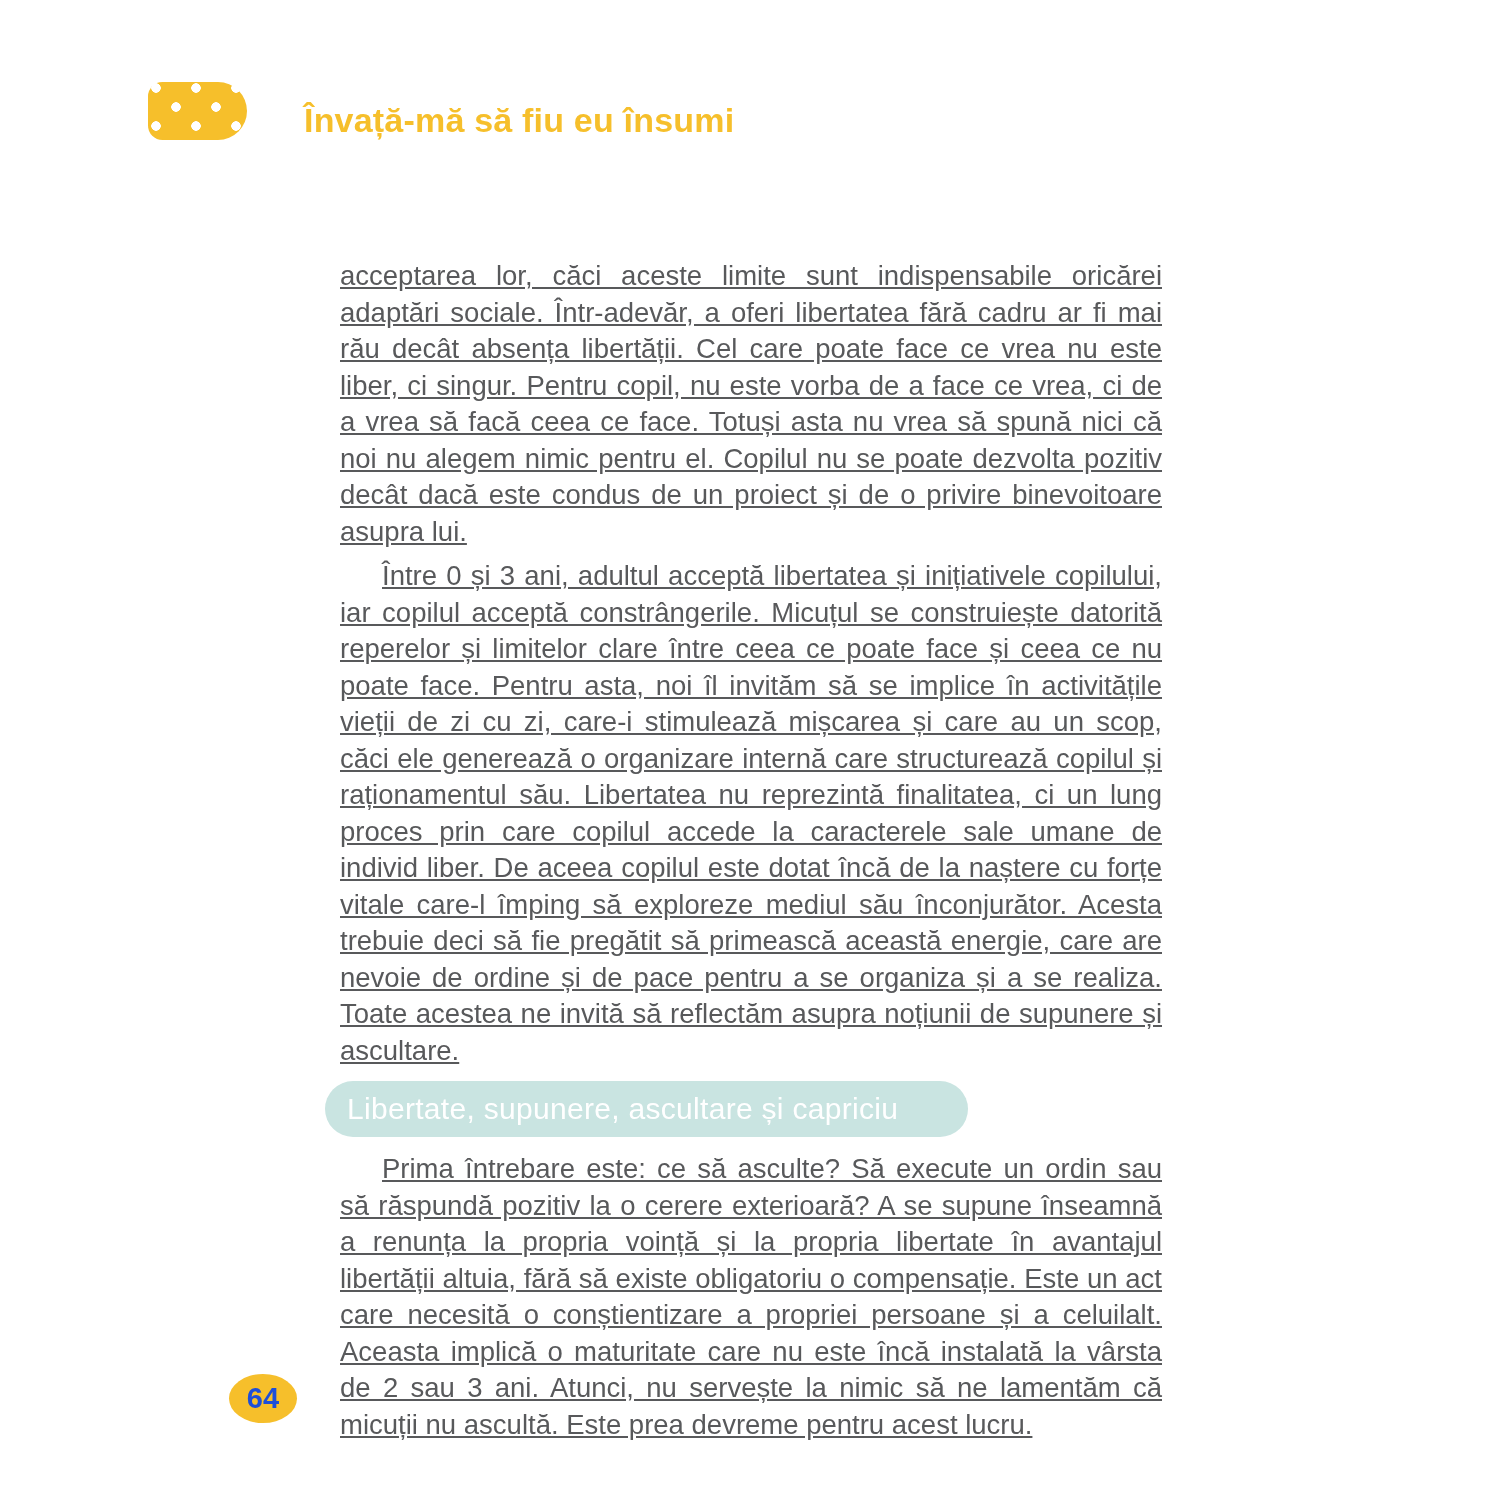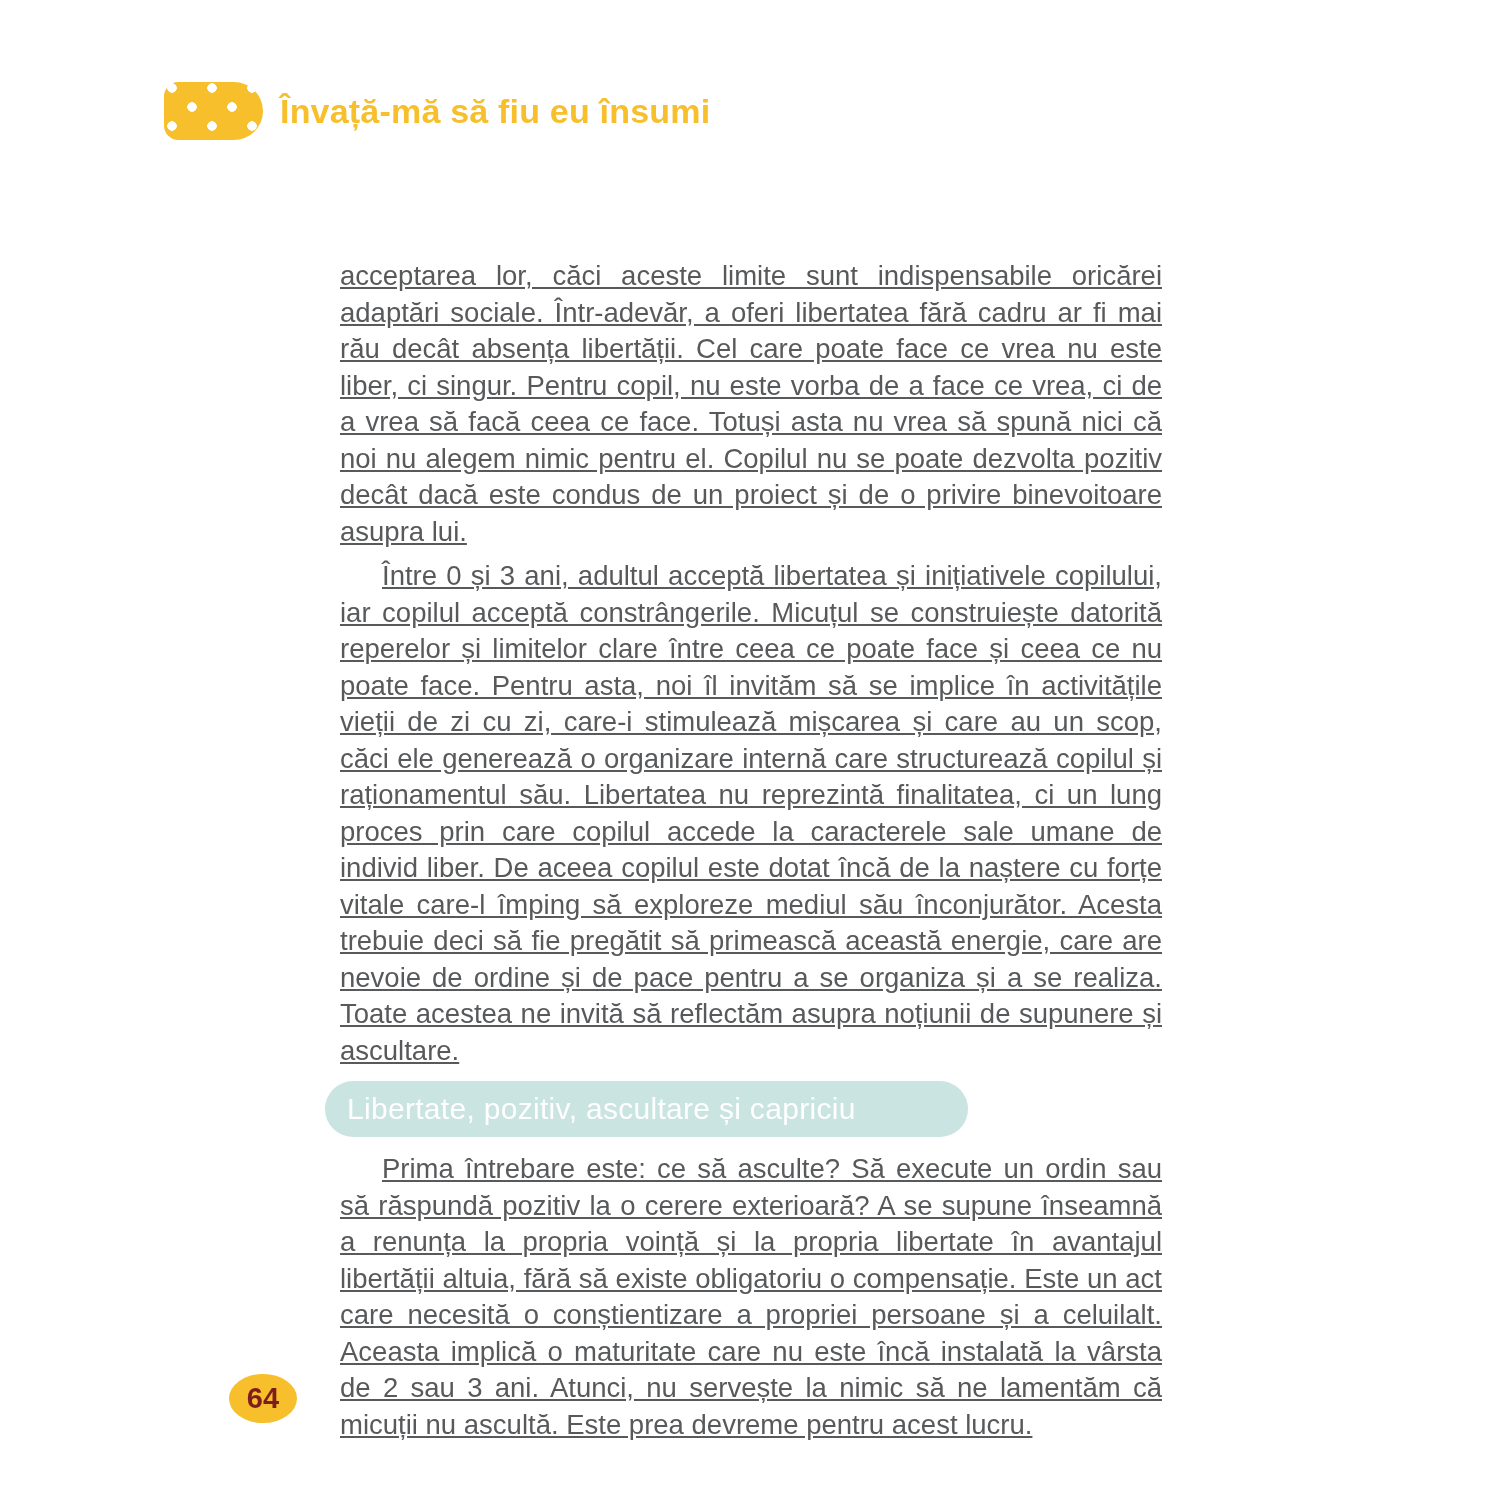--- a/index.html
+++ b/index.html
@@ -13,23 +13,24 @@
     width: 1500px;
     height: 1500px;
     background: #ffffff;
     overflow: hidden;
   }
 
   
   .chapter-header {
     position: absolute;
     top: 82px;
-    left: 164px;
+    left: 148px;
     display: flex;
-    align-items: center;
+    align-items: flex-end;
+    gap: 40px;
   }
   .chapter-tab {
     width: 99px;
     height: 58px;
     background-color: #f6bf2b;
     border-radius: 15px 30px 30px 15px;
     background-image:
       radial-gradient(circle, #ffffff 4.5px, rgba(255,255,255,0) 5px),
       radial-gradient(circle, #ffffff 4.5px, rgba(255,255,255,0) 5px);
     background-size: 40px 38px, 40px 38px;
@@ -93,21 +94,21 @@
     top: 1374px;
     width: 68px;
     height: 49px;
     background: #f6bf2b;
     border-radius: 50%;
     display: flex;
     align-items: center;
     justify-content: center;
   }
   .page-number-badge span {
-    color: #7f1d1d;
+    color: #1d4ed8;
     font-size: 29px;
     font-weight: bold;
   }
 </style>
 </head>
 <body>
 
 <div class="page">
 
   <div class="chapter-header">
@@ -115,21 +116,21 @@
     <div class="chapter-title">Învață-mă să fiu eu însumi</div>
   </div>
 
   <div class="text-column">
 
     <p>acceptarea lor, căci aceste limite sunt indispensabile oricărei adaptări sociale. Într-adevăr, a oferi libertatea fără cadru ar fi mai rău decât absența libertății. Cel care poate face ce vrea nu este liber, ci singur. Pentru copil, nu este vorba de a face ce vrea, ci de a vrea să facă ceea ce face. Totuși asta nu vrea să spună nici că noi nu alegem nimic pentru el. Copilul nu se poate dezvolta pozitiv decât dacă este condus de un proiect și de o privire binevoitoare asupra lui.</p>
 
     <p class="indent">Între 0 și 3 ani, adultul acceptă libertatea și inițiativele copilului, iar copilul acceptă constrângerile. Micuțul se construiește datorită reperelor și limitelor clare între ceea ce poate face și ceea ce nu poate face. Pentru asta, noi îl invităm să se implice în activitățile vieții de zi cu zi, care-i stimulează mișcarea și care au un scop, căci ele generează o organizare internă care structurează copilul și raționamentul său. Libertatea nu reprezintă finalitatea, ci un lung proces prin care copilul accede la caracterele sale umane de individ liber. De aceea copilul este dotat încă de la naștere cu forțe vitale care-l împing să exploreze mediul său înconjurător. Acesta trebuie deci să fie pregătit să primească această energie, care are nevoie de ordine și de pace pentru a se organiza și a se realiza. Toate acestea ne invită să reflectăm asupra noțiunii de supunere și ascultare.</p>
 
     <div class="section-heading">
-      <span>Libertate, pozitiv, ascultare și capriciu</span>
+      <span>Libertate, supunere, ascultare și capriciu</span>
     </div>
 
 
     <p class="indent">Prima întrebare este: ce să asculte? Să execute un ordin sau să răspundă pozitiv la o cerere exterioară? A se supune înseamnă a renunța la propria voință și la propria libertate în avantajul libertății altuia, fără să existe obligatoriu o compensație. Este un act care necesită o conștientizare a propriei persoane și a celuilalt. Aceasta implică o maturitate care nu este încă instalată la vârsta de 2 sau 3 ani. Atunci, nu servește la nimic să ne lamentăm că micuții nu ascultă. Este prea devreme pentru acest lucru.</p>
 
   </div>
 
   <div class="page-number-badge">
     <span>64</span>
   </div>

